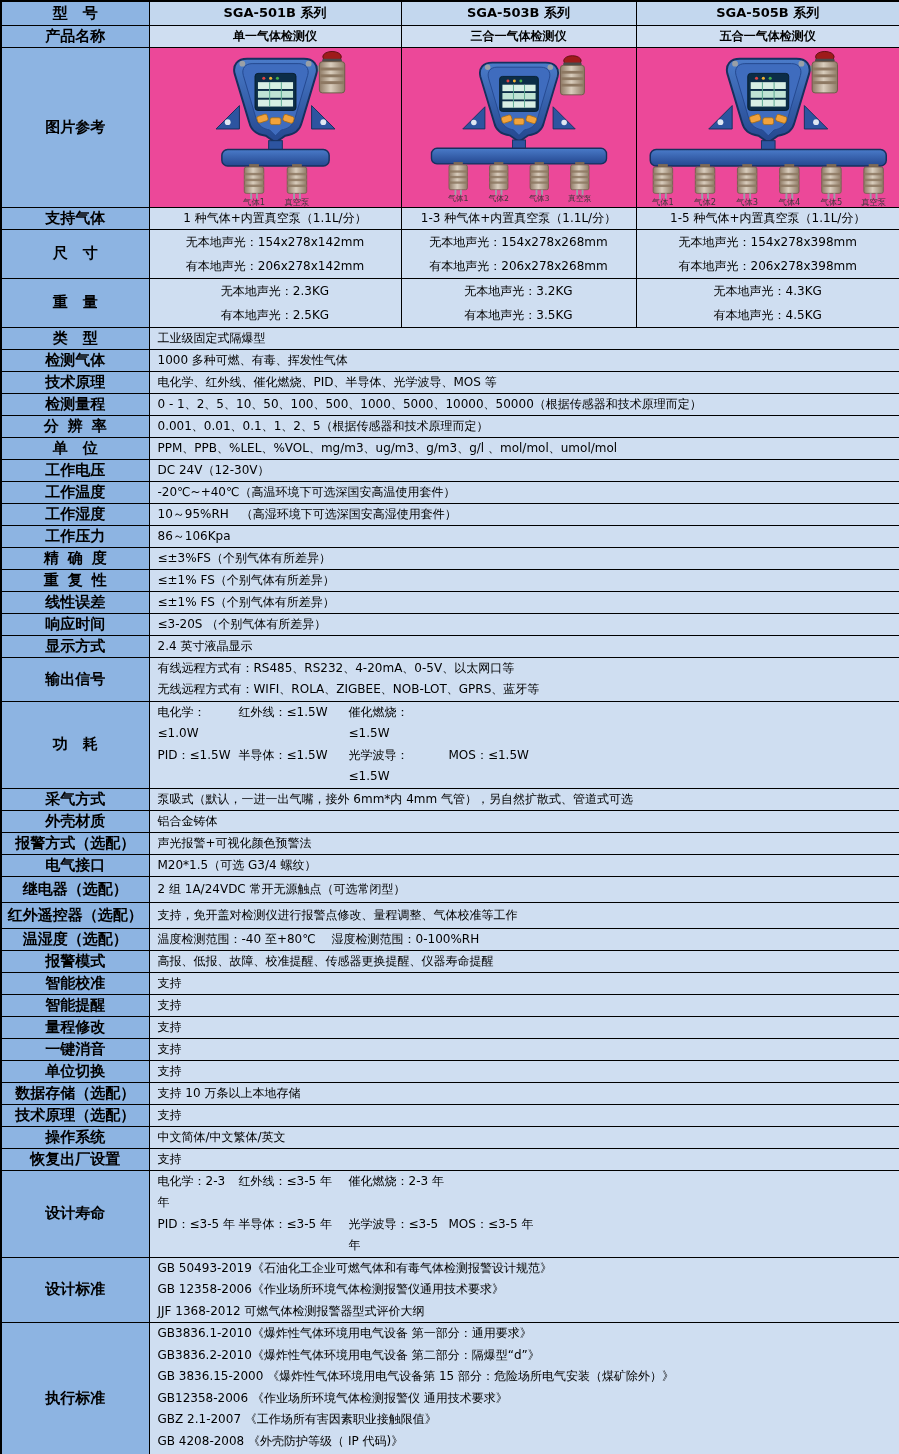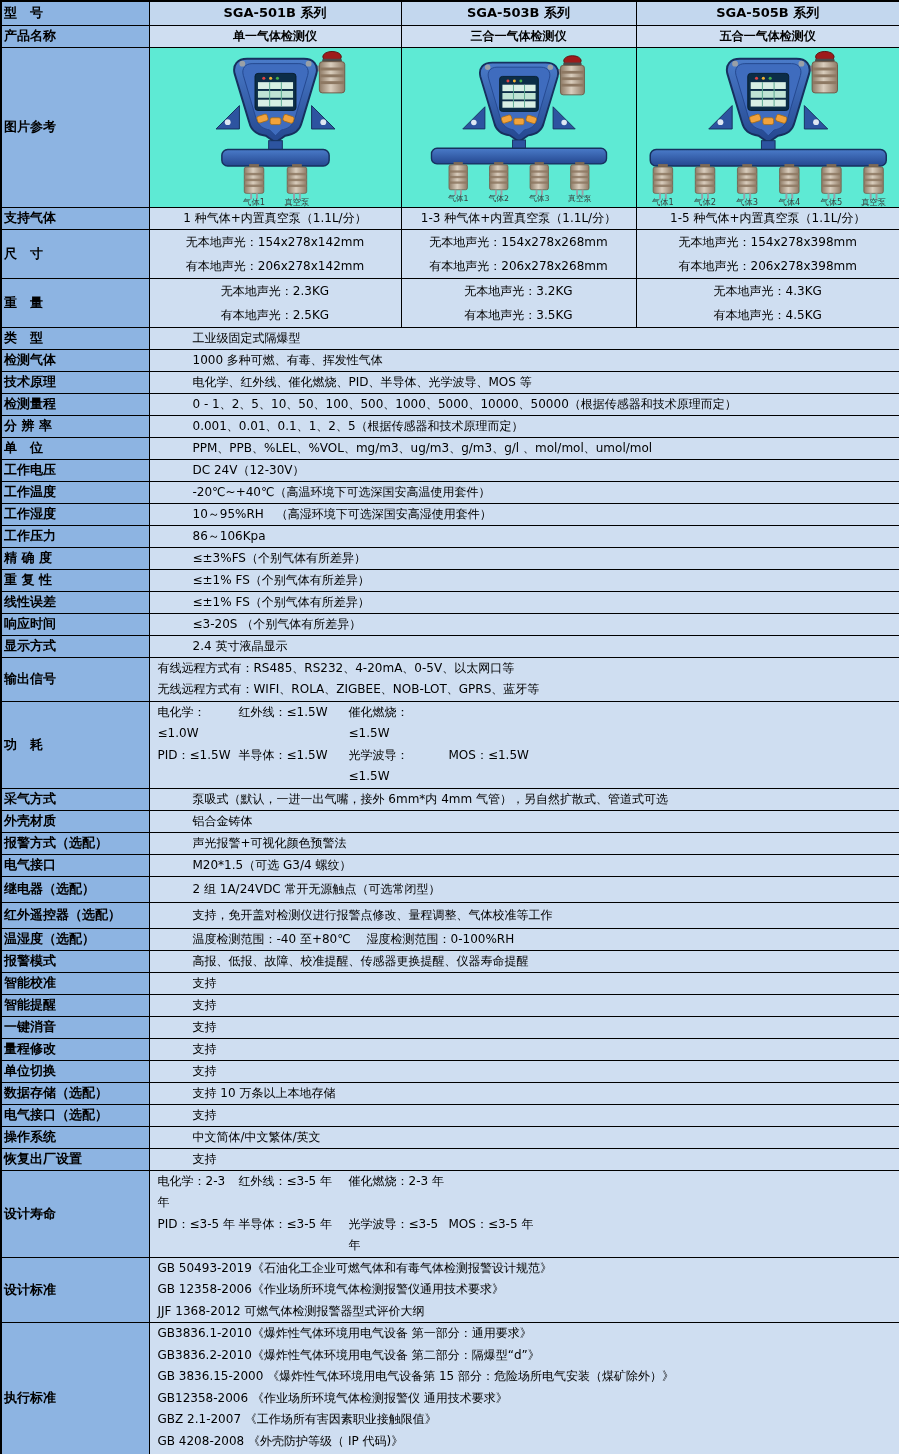--- a/index.html
+++ b/index.html
@@ -6,28 +6,28 @@
     --label-bg:#8db4e2;
     --header-bg:#c3d7ee;
     --cell-bg:#cfdef1;
     --border:#000000;
     --text:#000000;
   }
   html,body{margin:0;padding:0;background:#fff;}
   body{width:899px;font-family:"DejaVu Sans","Liberation Sans",sans-serif;color:var(--text);}
   table.spec{border-collapse:collapse;table-layout:fixed;width:899px;border:2px solid var(--border);}
   td{border:1px solid var(--border);font-size:12px;padding:0 4px;overflow:hidden;vertical-align:middle;}
-  td.label-cell{background:var(--label-bg);font-weight:bold;text-align:left;font-size:13px;padding:0 2px;}
+  td.label-cell{background:var(--label-bg);font-weight:bold;text-align:center;font-size:15px;padding:0 2px;font-family:Liberation Mono, monospace;}
   td.value-cell{background:var(--cell-bg);text-align:center;}
   td.merged-cell{background:var(--cell-bg);text-align:left;padding-left:8px;}
   tr.header-row td.value-cell{background:var(--header-bg);font-weight:bold;font-size:13px;}
   tr.name-row td.value-cell{font-weight:bold;margin-top:42px;}
-  td.image-cell{background:#5eead4;padding:0;text-align:right;vertical-align:bottom;}
+  td.image-cell{background:#ec4899;padding:0;text-align:right;vertical-align:bottom;}
   .cellline{line-height:24px;height:24px;}
-  .mline{line-height:21px;margin-left:35px;}
+  .mline{line-height:21px;}
   .mline-tall{line-height:21.5px;}
   .seg{display:inline-block;vertical-align:top;}
   .seg0{width:81px;}
   .seg1{width:110px;}
   .seg2{width:100px;}
   .device-svg{display:block;margin:0 auto;}
 </style>
 </head>
 <body>
 
@@ -542,45 +542,45 @@
           <div class="mline">支持</div>
         </td>
       </tr>
       <tr style="height: 21px;">
         <td class="label-cell">智能提醒</td>
         <td colspan="3" class="merged-cell">
           <div class="mline">支持</div>
         </td>
       </tr>
       <tr style="height: 21px;">
+        <td class="label-cell">量程修改</td>
+        <td colspan="3" class="merged-cell">
+          <div class="mline">支持</div>
+        </td>
+      </tr>
+      <tr style="height: 21px;">
         <td class="label-cell">一键消音</td>
         <td colspan="3" class="merged-cell">
           <div class="mline">支持</div>
         </td>
       </tr>
       <tr style="height: 21px;">
-        <td class="label-cell">量程修改</td>
+        <td class="label-cell">单位切换</td>
         <td colspan="3" class="merged-cell">
           <div class="mline">支持</div>
         </td>
       </tr>
       <tr style="height: 21px;">
-        <td class="label-cell">单位切换</td>
-        <td colspan="3" class="merged-cell">
-          <div class="mline">支持</div>
-        </td>
-      </tr>
-      <tr style="height: 21px;">
         <td class="label-cell">数据存储（选配）</td>
         <td colspan="3" class="merged-cell">
           <div class="mline">支持 10 万条以上本地存储</div>
         </td>
       </tr>
       <tr style="height: 21px;">
-        <td class="label-cell">电气接口（选配）</td>
+        <td class="label-cell">技术原理（选配）</td>
         <td colspan="3" class="merged-cell">
           <div class="mline">支持</div>
         </td>
       </tr>
       <tr style="height: 21px;">
         <td class="label-cell">操作系统</td>
         <td colspan="3" class="merged-cell">
           <div class="mline">中文简体/中文繁体/英文</div>
         </td>
       </tr>

